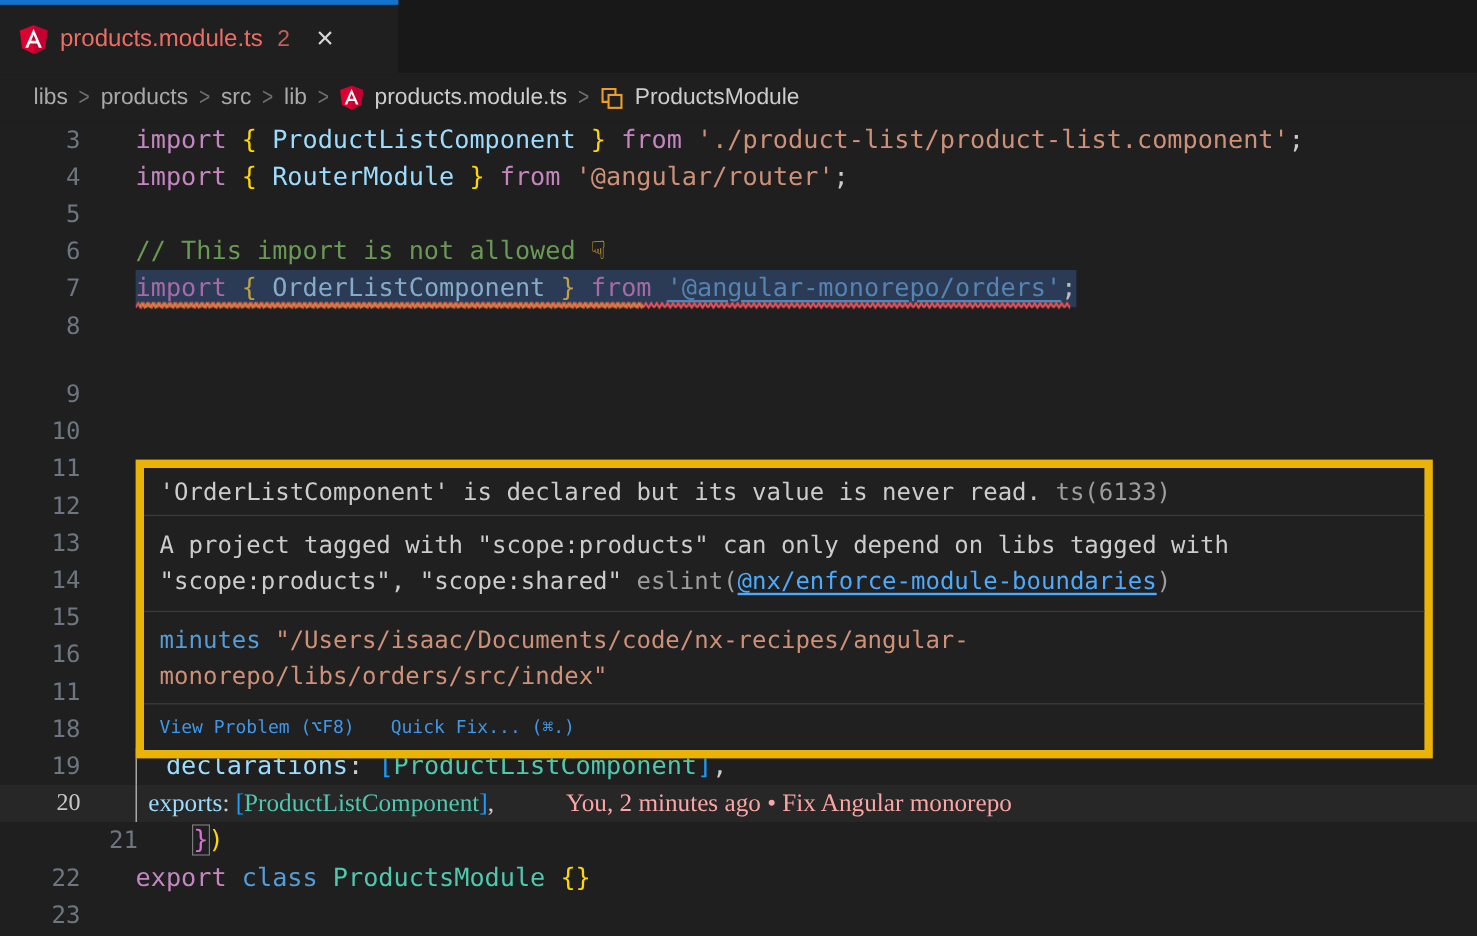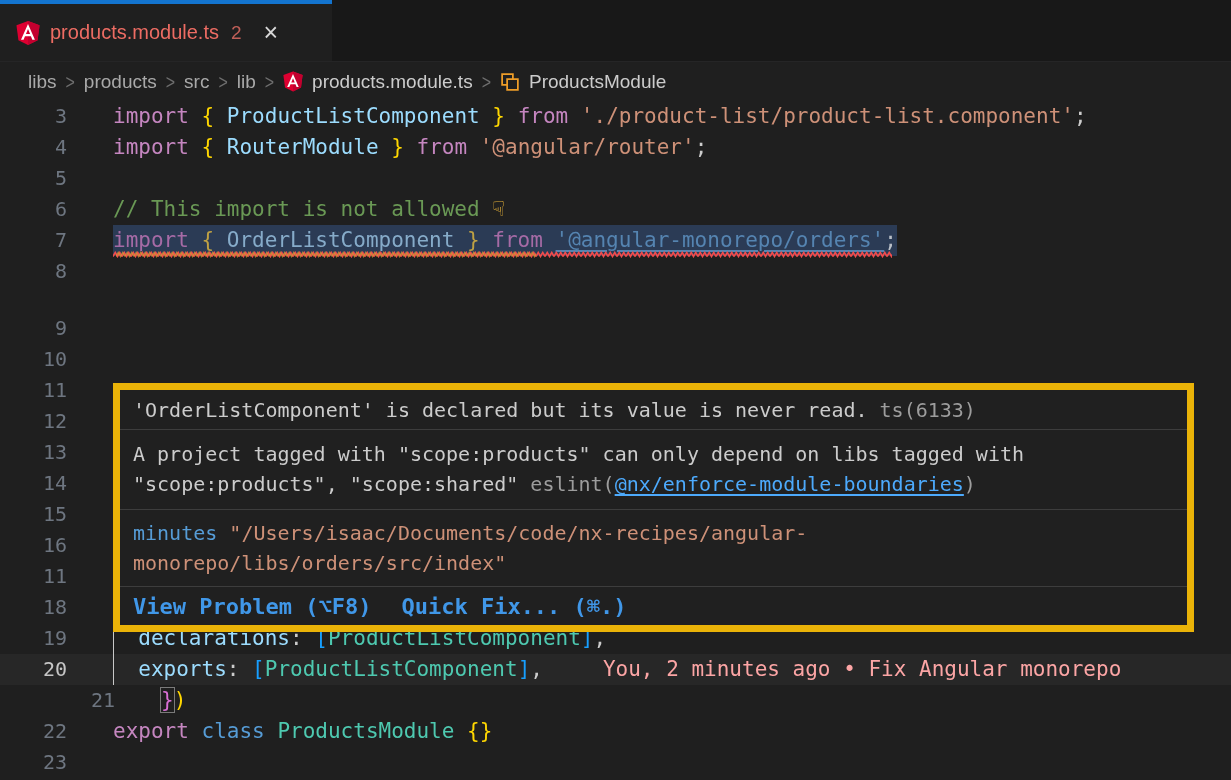--- a/index.html
+++ b/index.html
@@ -46,21 +46,21 @@
   .hover { position:absolute; left:113px; top:258px; width:1081px; background:#202020;
            border:7px solid #eab308; z-index:5;margin-top:24px; }
   .hv-sec { padding:0 13px; font-family:"DejaVu Sans Mono","Liberation Mono",monospace;
             font-size:20px; }
   .hv-sec + .hv-sec, .hv-actions { border-top:1px solid #3d3d3d; }
   .hv-sec.s1 { height:39px; display:flex; align-items:center; }
   .hv-sec.s2 { height:80px; padding-top:9px; }
   .hv-sec.s3 { height:77px; padding-top:8px; }
   .hv-line { line-height:30px; white-space:pre; }
   .hv-actions { height:39px; display:flex; align-items:center; gap:30px; padding:0 13px;
-                font-size:22px;font-weight:bold; }
+                font-size:15px; }
   .hv-action { color:#4097e8; cursor:pointer; white-space:nowrap; }
 </style>
 </head>
 <body>
 
 <svg width="0" height="0" style="position:absolute" aria-hidden="true">
   <defs>
     <pattern id="zigr" width="9" height="7" patternUnits="userSpaceOnUse">
       <path d="M0 5.5 L2.25 1.5 L4.5 5.5 L6.75 1.5 L9 5.5" fill="none" stroke="#F14C4C" stroke-width="1.6"></path>
     </pattern>
@@ -181,21 +181,21 @@
           <div class="code"><div class="guide" style="left: 0px;"></div><div class="guide" style="left: 25px;"></div><span class="codewrap"><span style="color: rgb(204, 204, 204);">    </span><span style="color: rgb(218, 112, 214);">]</span><span style="color: rgb(255, 215, 0);">)</span><span style="color: rgb(204, 204, 204);">,</span></span></div>
         </div>
         <div class="row" style="height: 31px;">
           <div class="gutter">18</div>
           <div class="code"><div class="guide" style="left: 0px;"></div><span class="codewrap"><span style="color: rgb(204, 204, 204);">  </span><span style="color: rgb(23, 159, 255);">]</span><span style="color: rgb(204, 204, 204);">,</span></span></div>
         </div>
         <div class="row" style="height: 31px;">
           <div class="gutter">19</div>
           <div class="code"><div class="guide bright" style="left: 0px;"></div><span class="codewrap"><span style="color: rgb(156, 220, 254);">  declarations</span><span style="color: rgb(204, 204, 204);">: </span><span style="color: rgb(23, 159, 255);">[</span><span style="color: rgb(78, 201, 176);">ProductListComponent</span><span style="color: rgb(23, 159, 255);">]</span><span style="color: rgb(204, 204, 204);">,</span></span></div>
         </div>
-        <div class="row active" style="height: 31px;">
+        <div class="row active" style="height: 31px; font-family: Liberation Serif, serif;">
           <div class="gutter">20</div>
           <div class="code"><div class="guide bright" style="left: 0px;"></div><span class="codewrap"><span style="color: rgb(156, 220, 254);">  exports</span><span style="color: rgb(204, 204, 204);">: </span><span style="color: rgb(23, 159, 255);">[</span><span style="color: rgb(78, 201, 176);">ProductListComponent</span><span style="color: rgb(23, 159, 255);">]</span><span style="color: rgb(204, 204, 204);">,</span></span><span class="blame">You, 2 minutes ago • Fix Angular monorepo</span></div>
         </div>
         <div class="row" style="height: 31px; padding-left: 48px;">
           <div class="gutter">21</div>
           <div class="code"><span class="codewrap"><span class="box" style="color: rgb(218, 112, 214);">}</span><span style="color: rgb(255, 215, 0);">)</span></span></div>
         </div>
         <div class="row" style="height: 31px;">
           <div class="gutter">22</div>
           <div class="code"><span class="codewrap"><span style="color: rgb(197, 134, 192);">export </span><span style="color: rgb(86, 156, 214);">class </span><span style="color: rgb(78, 201, 176);">ProductsModule </span><span style="color: rgb(255, 215, 0);">{}</span></span></div>

